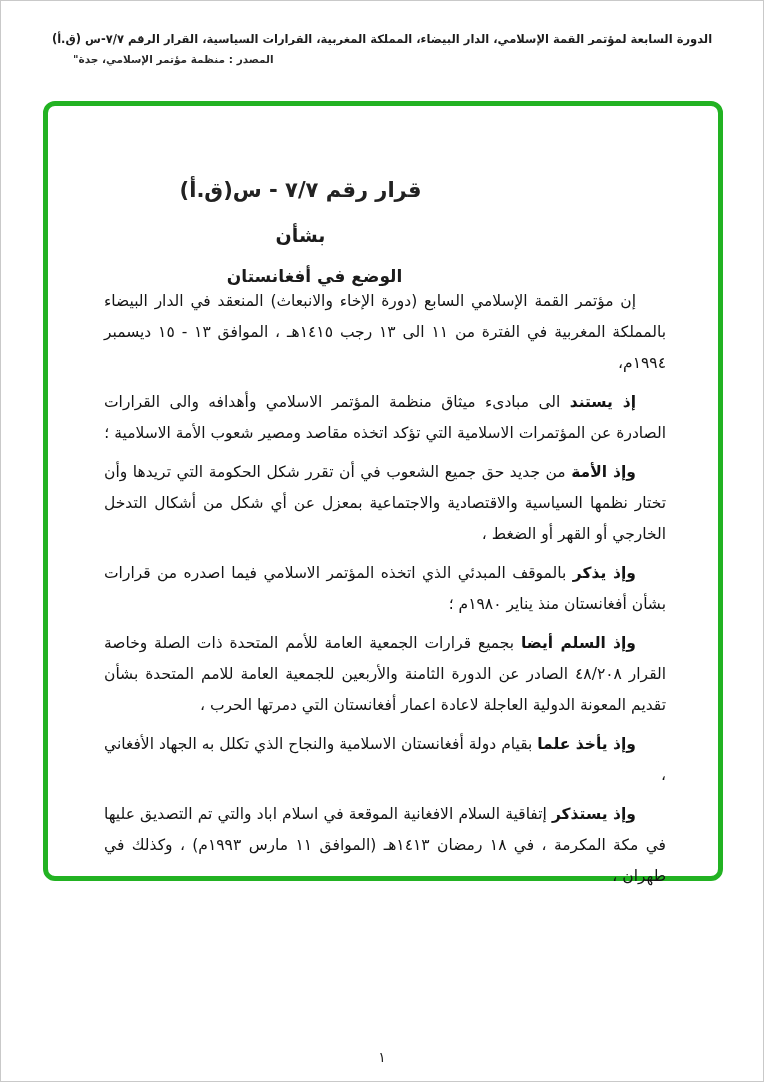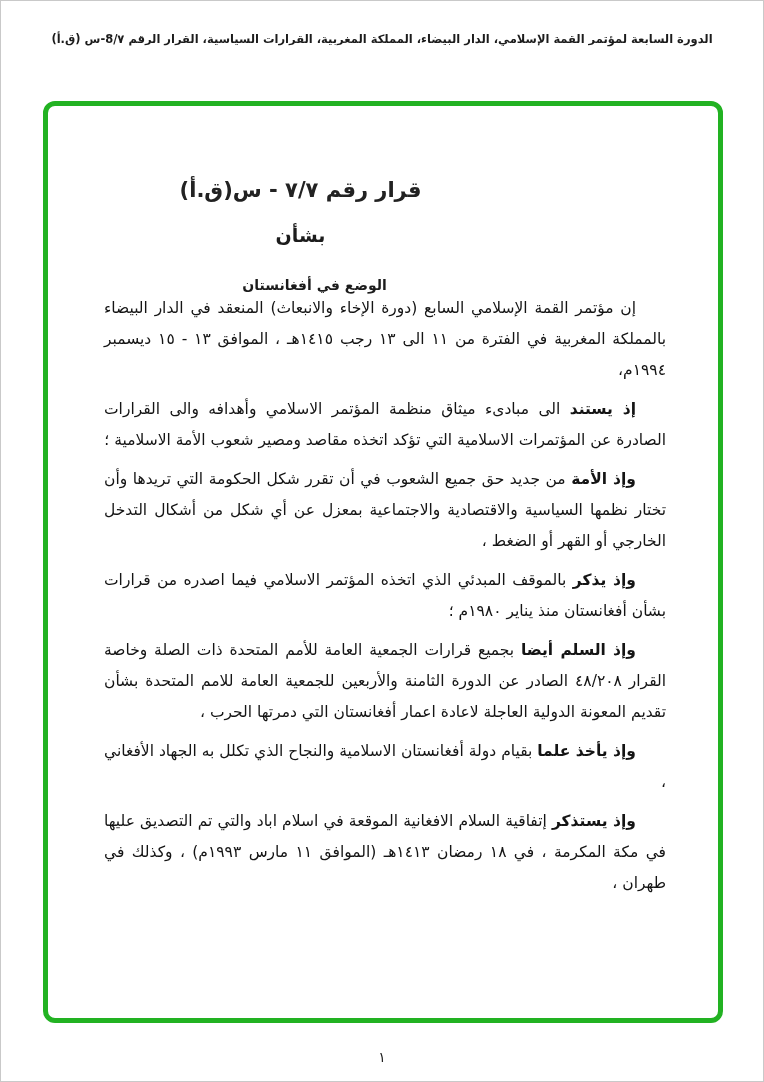--- a/index.html
+++ b/index.html
@@ -38,21 +38,21 @@
     font-weight: bold;
     padding-left: 72px;
     margin-top: 5px;
     color: #2a2a2a;
   }
   .green-frame {
     position: absolute;
     top: 100px;
     left: 42px;
     width: 680px;
-    height: 922px;
+    height: 780px;
     border: 5px solid #22b222;
     border-radius: 12px;
     box-sizing: border-box;
     background: #ffffff;
   }
   .title-block {
     direction: rtl;
     text-align: center;
     margin-top: 72px;
     padding-right: 165px; 
@@ -61,23 +61,23 @@
     font-size: 21px;
     font-weight: bold;
     color: #222;
   }
   .doc-subject-label {
     font-size: 19px;
     font-weight: bold;
     margin-top: 22px;
   }
   .doc-subject {
-    font-size: 14px;
+    font-size: 17px;
     font-weight: bold;
-    margin-top: 31px;
+    margin-top: 20px;
     padding-left: 28px;
   }
   .doc-body {
     direction: rtl;
     padding: 0 52px 0 56px;
     font-size: 15.5px;
     line-height: 31px;
     text-align: justify;
     color: #141414;
   }
@@ -95,21 +95,22 @@
     width: 100%;
     text-align: center;
     font-size: 14px;
     color: #222;
   }
 </style>
 </head>
 <body>
 
 <header class="page-header">
-  <div class="header-line1">الدورة السابعة لمؤتمر القمة الإسلامي، الدار البيضاء، المملكة المغربية، القرارات السياسية، القرار الرقم 8/٧-س (ق.أ)</div>
+  <div class="header-line1">الدورة السابعة لمؤتمر القمة الإسلامي، الدار البيضاء، المملكة المغربية، القرارات السياسية، القرار الرقم ٧/٧-س (ق.أ)</div>
+  <div class="header-line2">المصدر :   منظمة مؤتمر الإسلامي، جدة"</div>
 </header>
 
 <div class="green-frame">
   <div class="title-block">
     <div class="doc-title">قرار رقم ٧/٧ - س(ق.أ)</div>
     <div class="doc-subject-label">بشأن</div>
     <div class="doc-subject">الوضع في أفغانستان</div>
   </div>
 
   <div class="doc-body">

